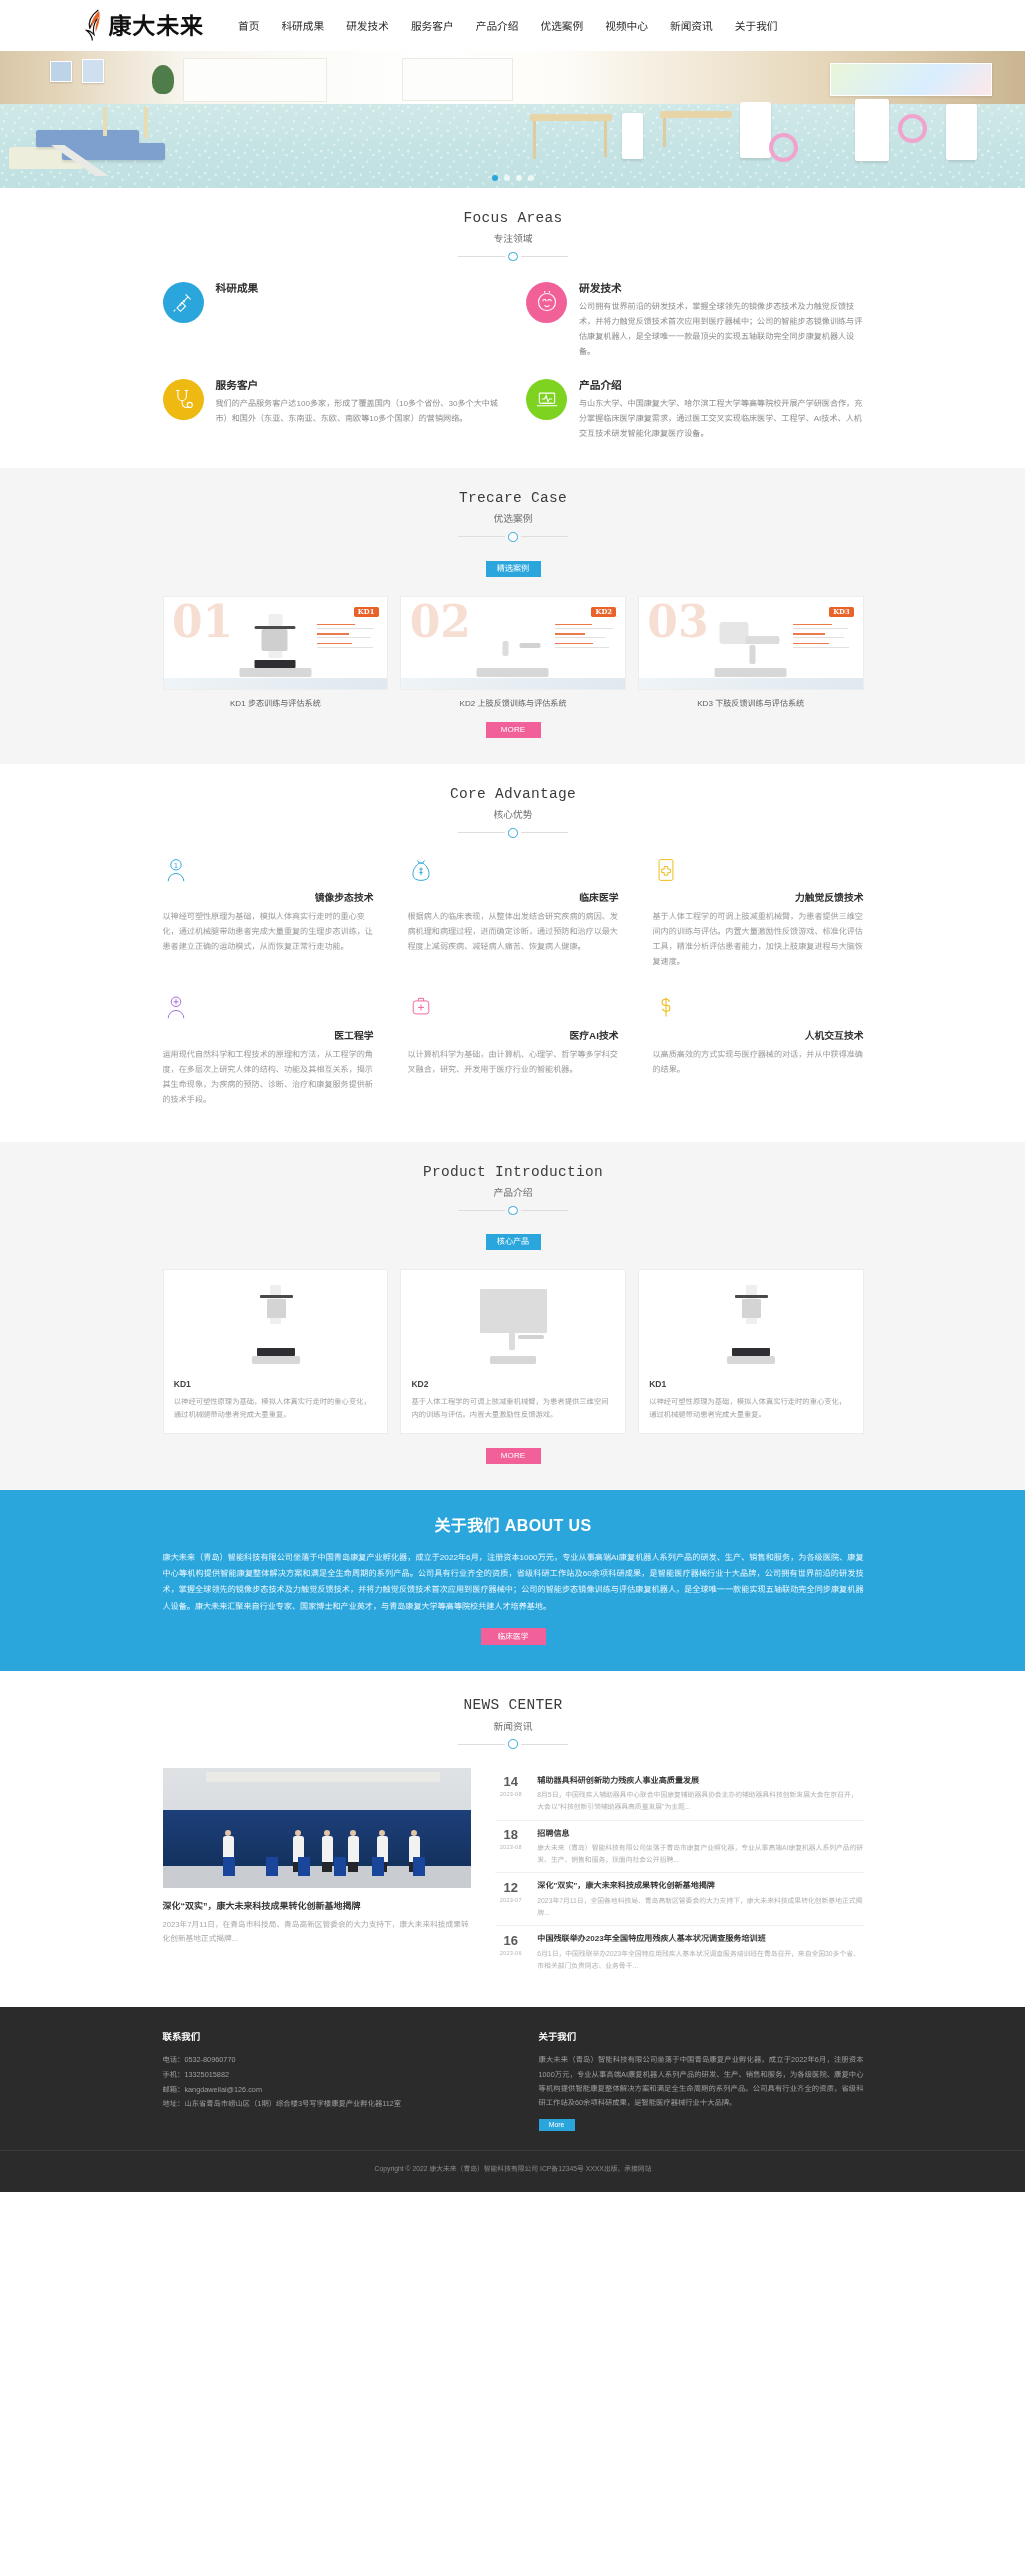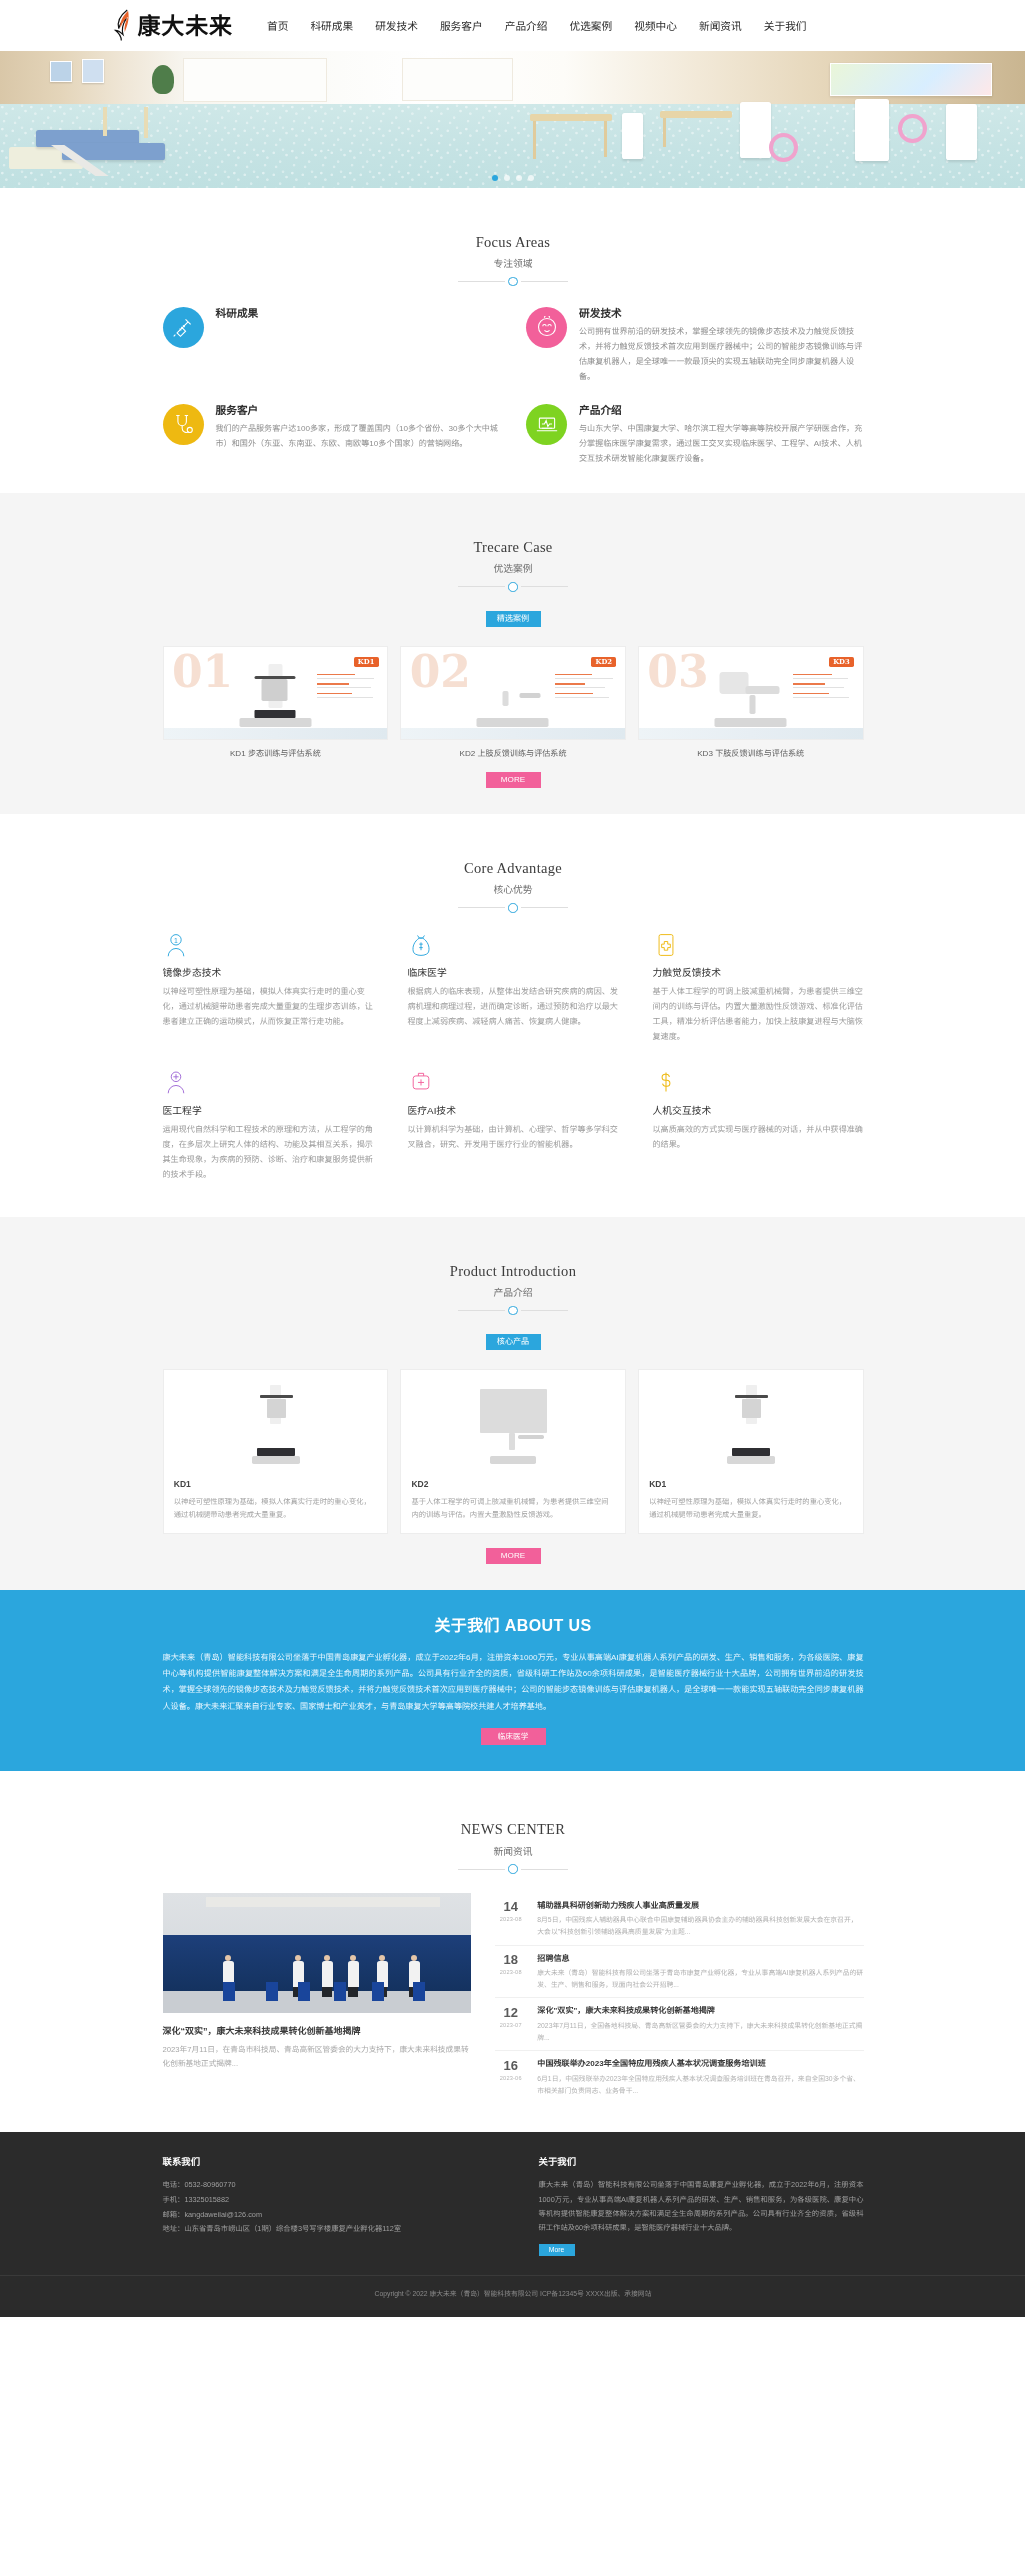--- a/index.html
+++ b/index.html
@@ -12,21 +12,21 @@
     font-size: 10.3px;
     -webkit-font-smoothing: antialiased;
   }
   .wrap { width: 1026px; margin: 0 auto; position: relative; }
 
   
   .header {
     height: 51px;
     display: flex;
     background: #fff;
-    padding-left: 112px;
+    padding-left: 83px;
   }
   .logo { display: flex; align-items: center; gap: 3.4px; }
   .logo-mark { width: 22px; height: 32.5px; position: relative; }
   .logo-text {
     font-family: "DejaVu Serif", "Liberation Serif", serif;
     font-size: 23px;
     font-weight: bold;
     letter-spacing: 0.9px;
     color: #111;
     line-height: 1;
@@ -93,21 +93,21 @@
     display:flex; justify-content:center; gap:6px;
   }
   .hero-dots span { width:6px; height:6px; border-radius:50%; background:rgba(255,255,255,.7); }
   .hero-dots span.active { background:#2ba6dd; }
 
   
   .section { padding: 22px 0 26px; }
   .sec-head { text-align:center; margin-bottom: 19px; }
   .sec-en {
     font-size: 14.5px; color: #3c3c3c; letter-spacing: 0.3px;
-    font-family: Liberation Serif, serif; font-weight: 400; margin-top: 24px;
+    font-family: Liberation Mono, monospace; font-weight: 400;
   }
   .sec-cn { font-size: 9.8px; color: #6f6f6f; margin-top: 5.1px; }
   .sec-rule { margin-top: 6.8px; display:flex; align-items:center; justify-content:center; gap:0; }
   .sec-rule i { display:block; width:47px; height:0.9px; background:#dedede; }
   .sec-rule b {
     display:block; width:9.4px; height:9.4px; border-radius:50%;
     border:1.7px solid #2ba6dd; background:#fff; margin:0 3.4px;
   }
 
   
@@ -159,21 +159,21 @@
   .case-mach .col { position:absolute; background:#e3e3e3; border-radius:1.7px; }
   .case-mach .base { position:absolute; bottom:0; left:3.4px; width:72px; height:8.5px; background:#d7d7d7; border-radius:1.7px; }
   .case-mach .belt { position:absolute; bottom:8.5px; left:19px; width:41px; height:8.5px; background:#2f2f33; border-radius:0.9px; }
   .case-strip { position:absolute; left:0; right:0; bottom:0; height:10.3px;
     background:linear-gradient(90deg,#eef4f7,#e7eef3,#dfe9ef); }
   .case-cap { text-align:center; font-size: 8.1px; color:#5f5f5f; margin-top: 7.7px; }
 
   
   .adv-grid { display:grid; grid-template-columns: repeat(3,1fr); gap: 24px 34px; width:701px; margin:0 auto; }
   .adv-ico { width:26px; height:26px; margin-bottom: 7.7px; }
-  .adv-item h4 { font-size: 9.8px; color:#2f2f2f; margin-bottom: 6px; font-weight:normal; }
+  .adv-item h4 { font-size: 9.8px; color:#2f2f2f; margin-bottom: 6px; font-weight:bold;text-align:right; }
   .adv-item p { font-size: 8.1px; line-height: 1.85; color:#9a9a9a; }
 
   
   .prod-grid { display:flex; gap:12px; width:701px; margin:0 auto; }
   .prod-item { flex:1; background:#fff; border:0.9px solid #ededed; padding:8.5px 10.3px 12px; }
   .prod-img { height:92px; display:flex; align-items:center; justify-content:center; }
   .prod-item h5 { font-size: 8.5px; color:#444; margin:8.5px 0 6px; font-weight:bold; }
   .prod-item p { font-size: 7.3px; line-height:1.8; color:#a2a2a2; }
   .mini-mach { width:51px; height:79px; position:relative; }
   .mini-mach i { position:absolute; background:#dcdcdc; border-radius:0.9px; }

